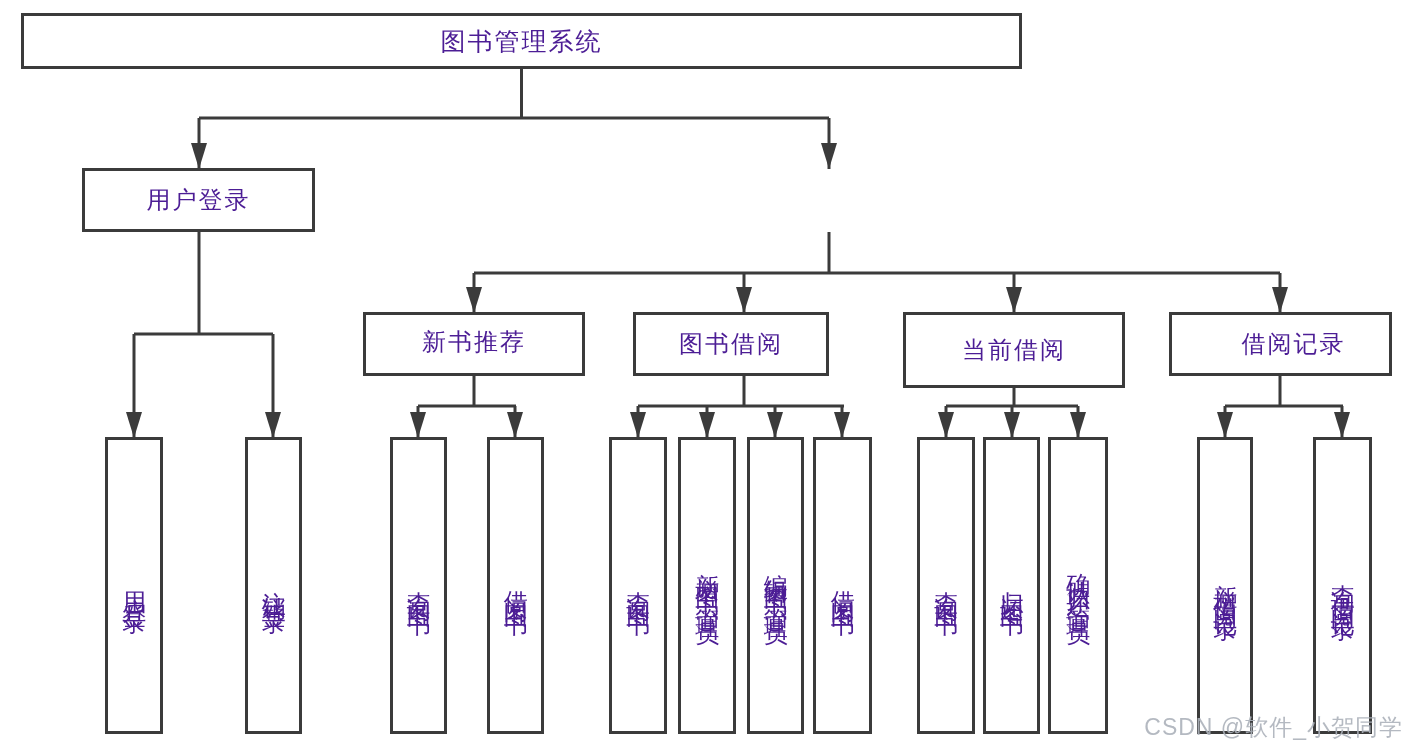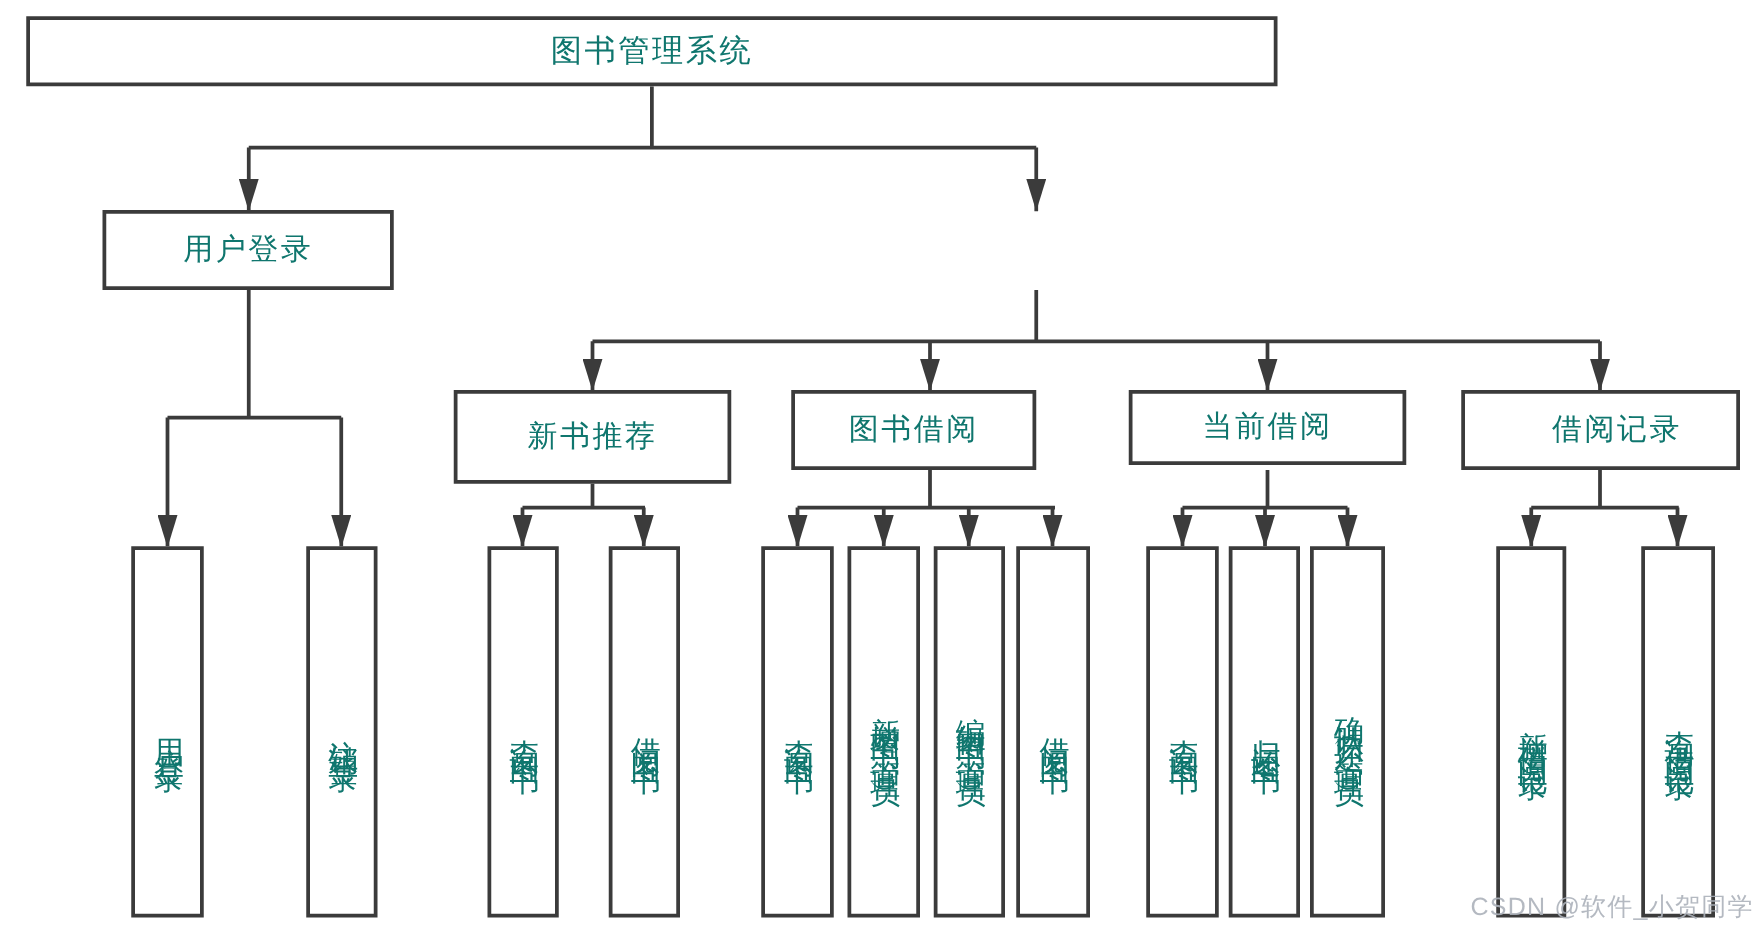--- a/index.html
+++ b/index.html
@@ -11,21 +11,21 @@
     overflow:hidden;
   }
   #wires{position:absolute;left:0;top:0;z-index:0;}
   .box{
     position:absolute;
     box-sizing:border-box;
     border:3px solid #3b3b3b;
     background:#ffffff;
     display:flex;align-items:center;justify-content:center;
     z-index:1;
-    color:#0f766e;
+    color:#4c1d95;
   }
   .box.h span{
     font-size:24px;
     letter-spacing:2px;
     line-height:1;
     white-space:nowrap;
   }
   #root span{font-size:25px;}
   .box.v span{
     writing-mode:vertical-rl;
@@ -34,44 +34,44 @@
     line-height:1.1;
     letter-spacing:7px;
     white-space:nowrap;
   }
   
   #root {left:21px;  top:13px;  width:1001px; height:56px;}
   
   #login{left:82px;  top:168px; width:233px;  height:64px;}
   #mgmt {left:712px; top:168px; width:233px;  height:64px;}
   
-  #l3a{left:363px;  top:312px; width:222px; height:75px;}
+  #l3a{left:363px;  top:312px; width:222px; height:64px;font-family:Liberation Mono, monospace;}
   #l3b{left:633px;  top:312px; width:196px; height:64px;}
-  #l3c{left:903px;  top:312px; width:222px; height:60px;}
+  #l3c{left:903px;  top:312px; width:222px; height:76px;}
   #l3d{left:1169px; top:312px; width:223px; height:64px;padding-left:26px;}
   
   .leaf{top:437px;height:297px;}
   #a1{left:105px;  width:58px;}
   #a2{left:245px;  width:57px;}
   #b1{left:390px;  width:57px;}
   #b2{left:487px;  width:57px;}
   #c1{left:609px;  width:58px;}
   #c2{left:678px;  width:58px;}
   #c3{left:747px;  width:57px;}
   #c4{left:813px;  width:59px;}
   #d1{left:917px;  width:58px;}
   #d2{left:983px;  width:57px;}
   #d3{left:1048px; width:60px;}
   #e1{left:1197px; width:56px;}
   #e2{left:1313px; width:59px;}
   #watermark{
     position:absolute;
     right:2px;top:712px;
     z-index:5;
-    font-size:20px;
+    font-size:23px;
     color:rgba(172,177,186,0.9);
     letter-spacing:1px;
     white-space:nowrap;
   }
 </style>
 </head>
 <body>
 
 <div id="canvas">
 

